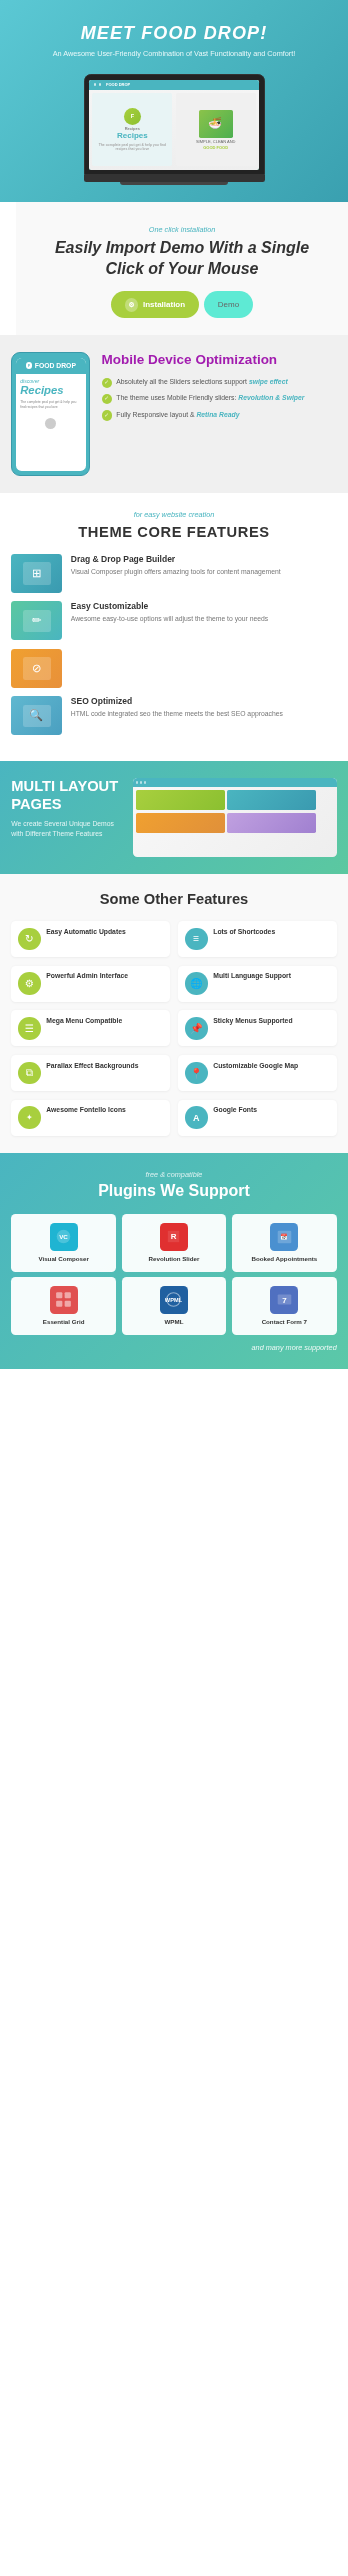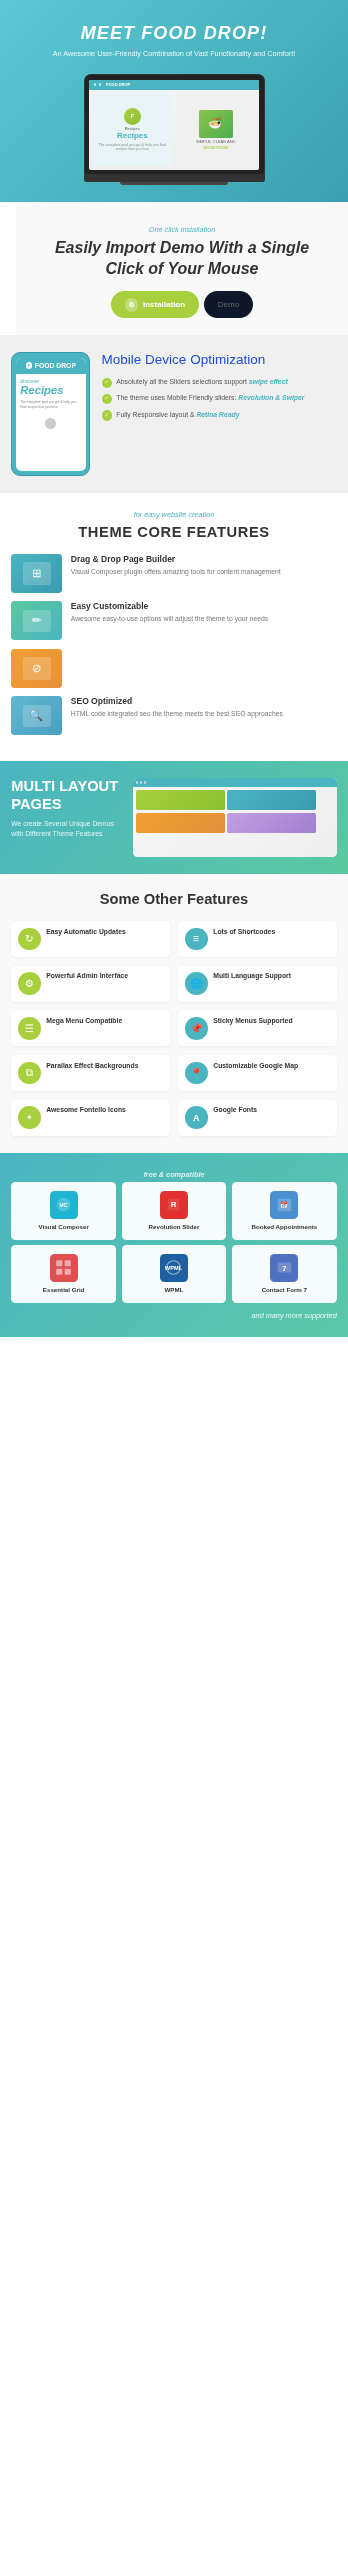--- a/index.html
+++ b/index.html
@@ -185,21 +185,21 @@
       width: 13.5px;
       height: 13.5px;
       background: rgba(255,255,255,0.3);
       border-radius: 50%;
       display: flex;
       align-items: center;
       justify-content: center;
       font-size: 6.8px;
     }
     .install-btn-secondary {
-      background: #0f172a;
+      background: #5eead4;
       color: #666;
       border: none;
       padding: 6.8px 13.5px;
       border-radius: 17px;
       font-size: 8px;
       cursor: pointer;
     }
 
     
     .mobile-features-section {
@@ -263,22 +263,22 @@
       height: 11.3px;
       background: #ccc;
       border-radius: 50%;
       margin: 3.4px auto;
     }
     .mobile-features-content {
       flex: 1;
     }
     .mobile-opt-title {
       font-size: 13.5px;
-      font-weight: 400;
-      color: #1d4ed8;
+      font-weight: 700;
+      color: #a21caf;
       line-height: 1.2;
       margin-bottom: 8.5px;
     }
     .feature-check-item {
       display: flex;
       align-items: flex-start;
       gap: 4.5px;
       margin-bottom: 5.6px;
       font-size: 6.8px;
       color: #555;
@@ -468,21 +468,20 @@
     .plugins-section {
       background: linear-gradient(135deg, #4ab5c0 0%, #5bc8a8 100%);
       padding: 17px 11.3px;
       text-align: center;
     }
     .plugins-label {
       color: rgba(255,255,255,0.8);
       font-size: 7.3px;
       font-style: italic;
       margin-bottom: 3.4px;
-      font-weight: bold;
     }
     .plugins-title {
       font-size: 16px;
       font-weight: 700;
       color: #fff;
       text-transform: capitalize;
       margin-bottom: 14px;
     }
     .plugins-grid {
       display: grid;
@@ -777,20 +776,21 @@
       <div class="feature-grid-text">
         <div class="feature-grid-title">Google Fonts</div>
       </div>
     </div>
 
   </div>
 </section>
 
 <section class="plugins-section">
   <p class="plugins-label">free &amp; compatible</p>
+  <h2 class="plugins-title">Plugins We Support</h2>
   <div class="plugins-grid">
 
     <div class="plugin-item">
       <div class="plugin-icon-box plugin-vc">
         <svg width="17" height="17" viewBox="0 0 30 30" style="font-size:24px">
             <circle cx="15" cy="15" r="12" fill="rgba(255,255,255,0.2)"></circle>
             <text x="15" y="20" text-anchor="middle" fill="#fff" font-size="11" font-weight="bold">VC</text>
           </svg>
       </div>
       <div class="plugin-name">Visual Composer</div>

